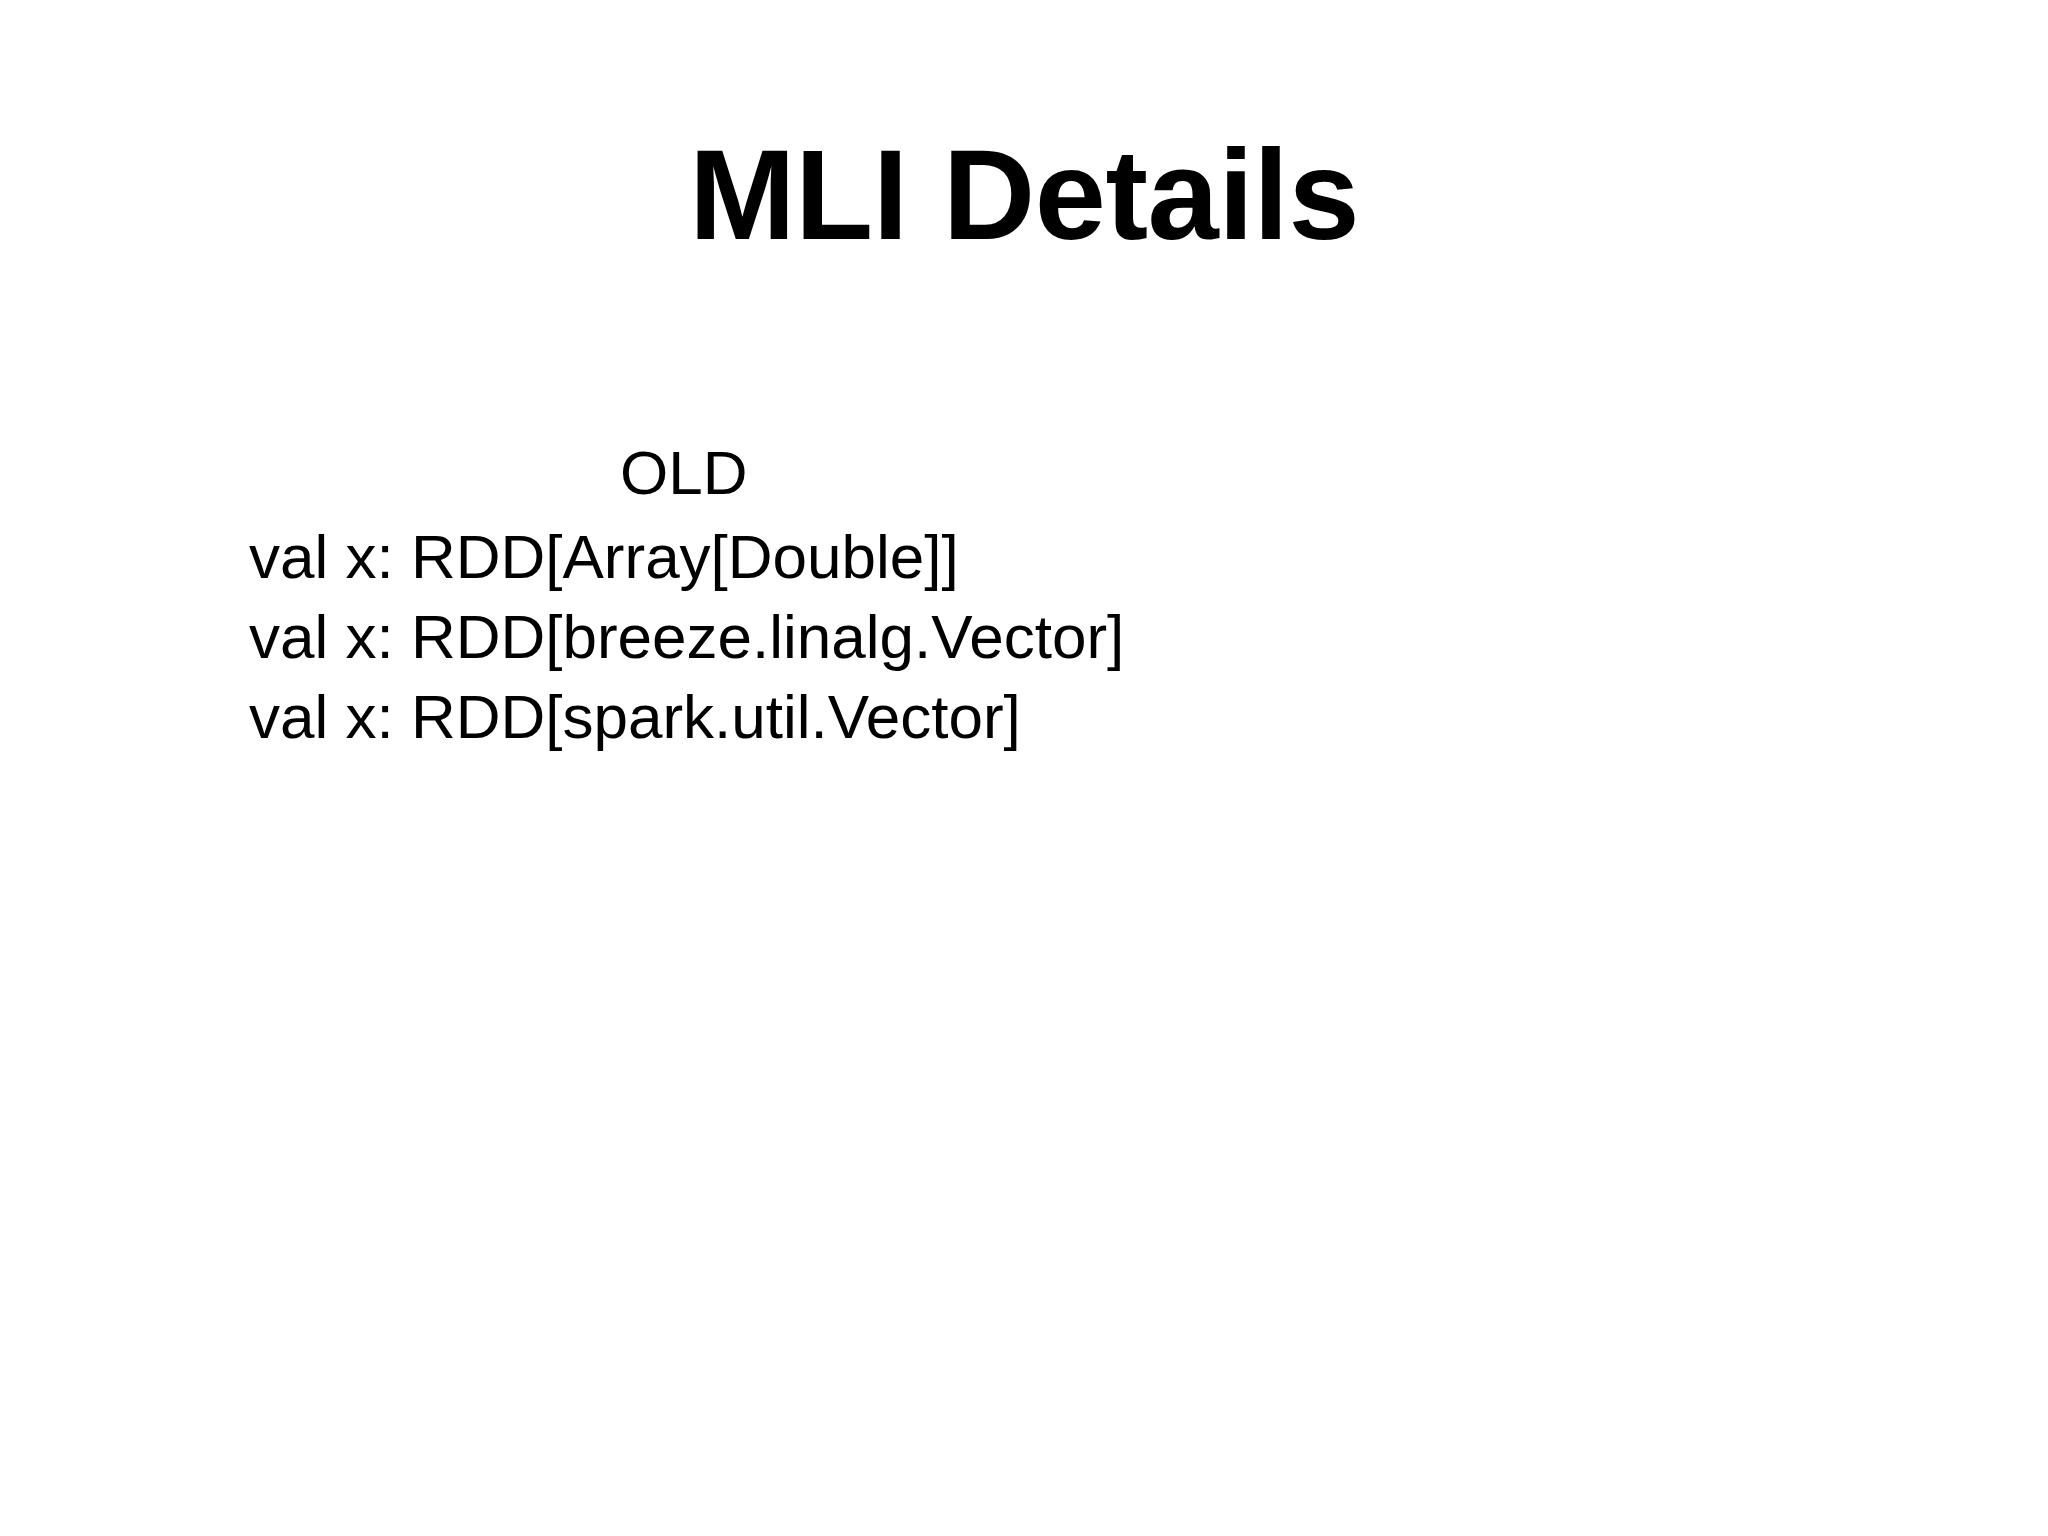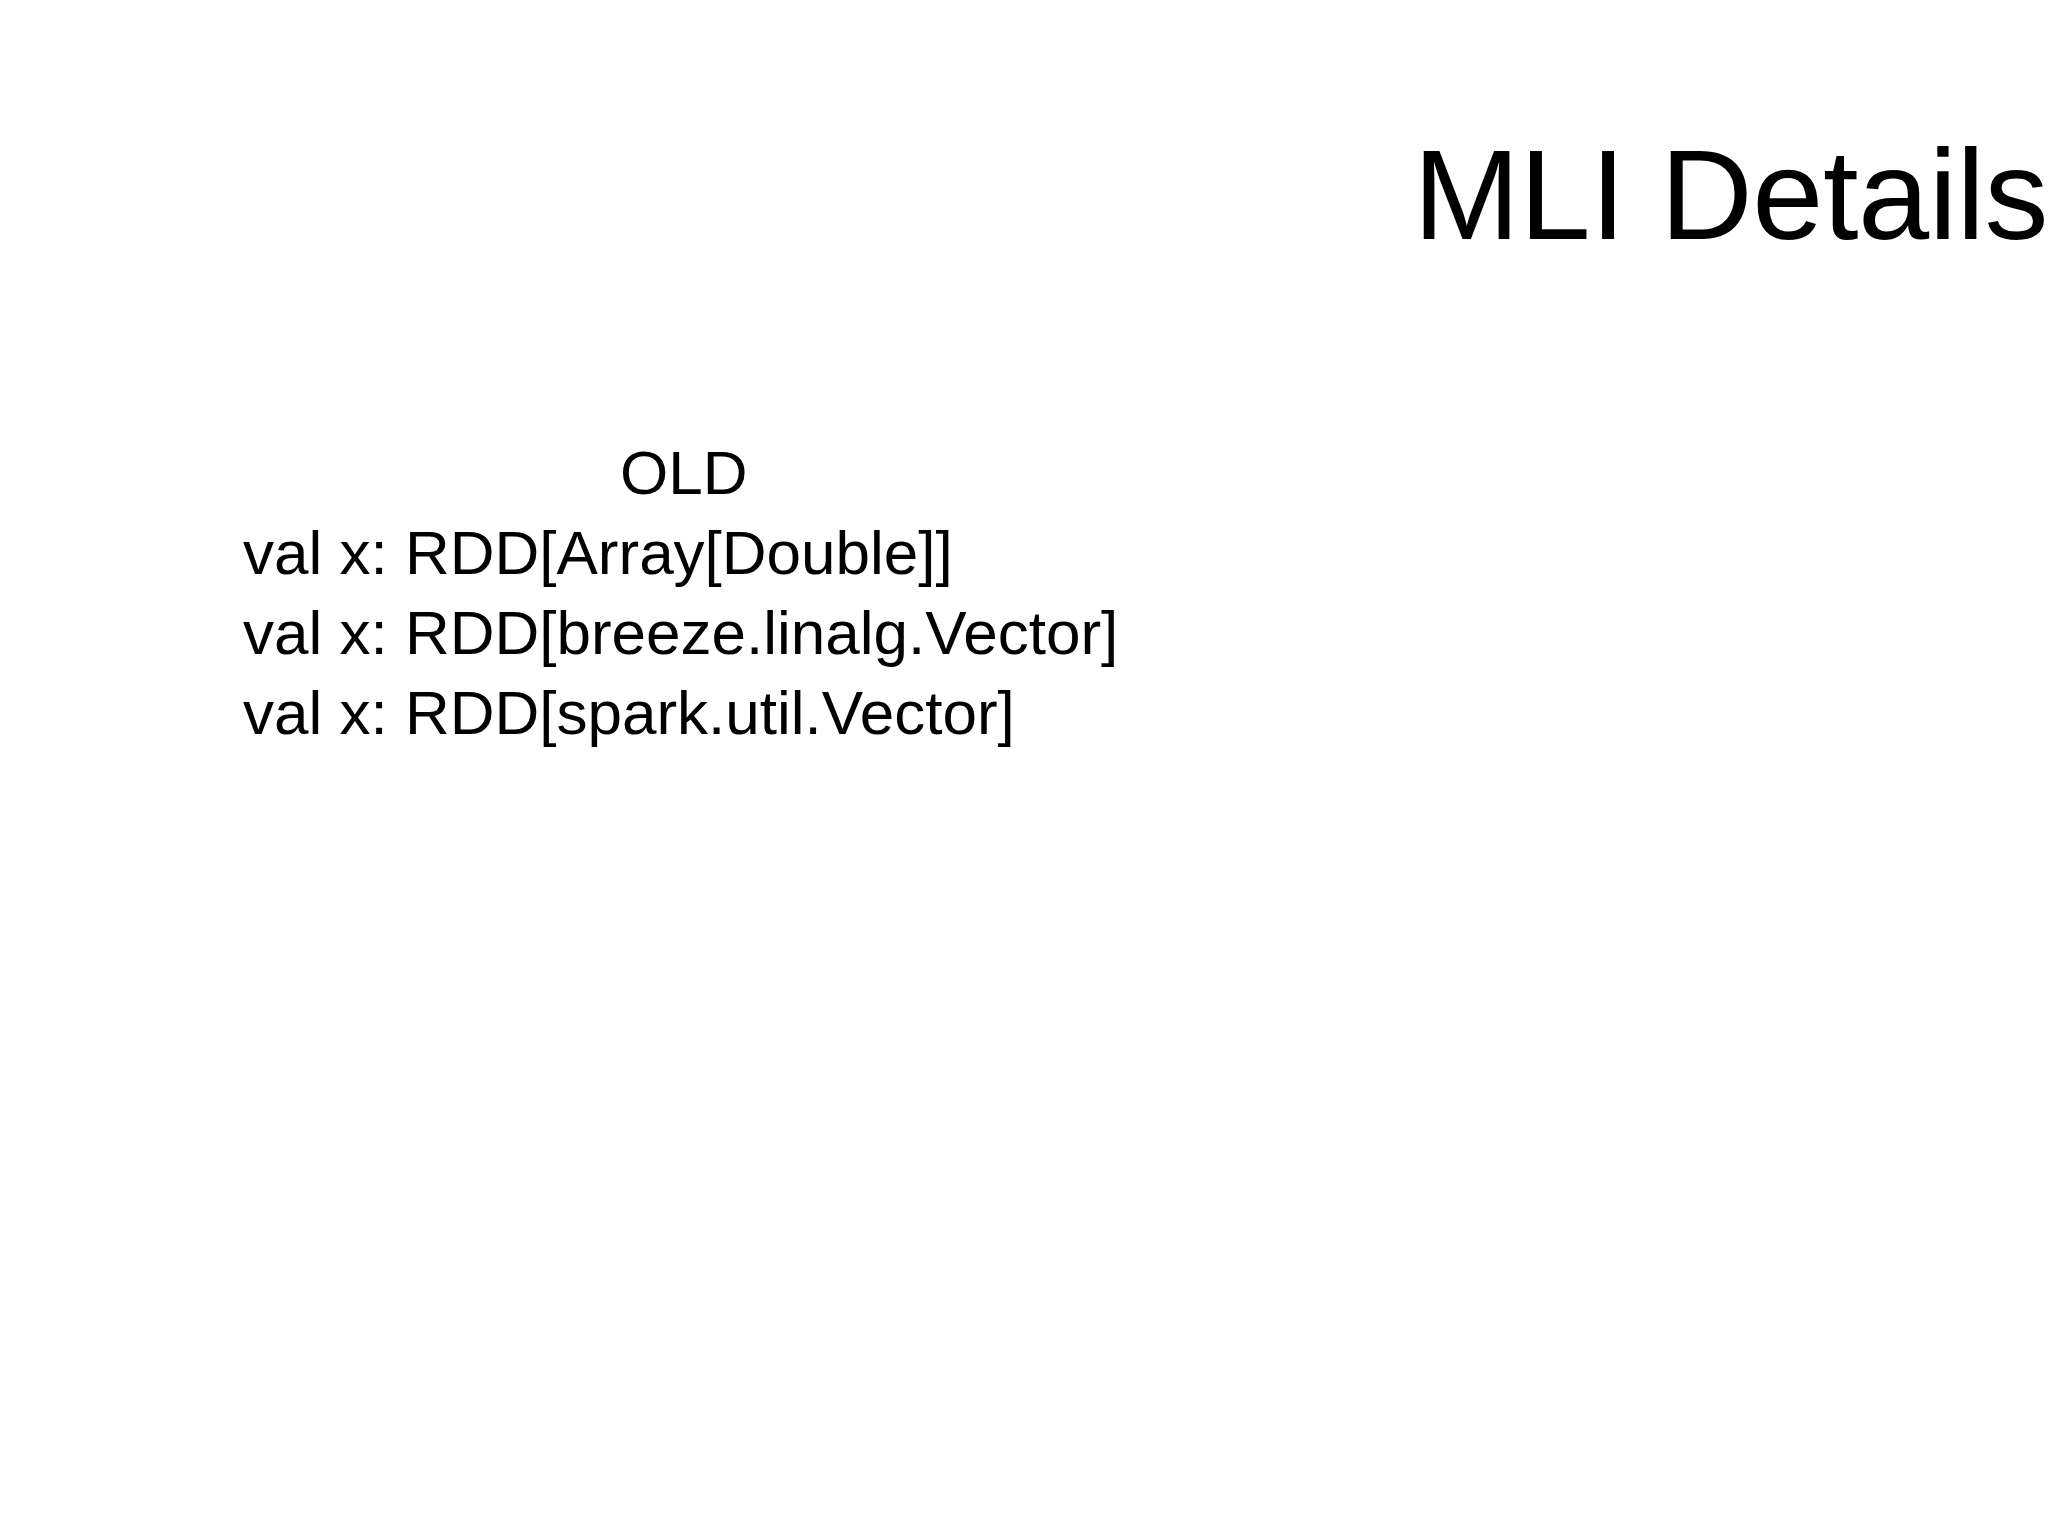--- a/index.html
+++ b/index.html
@@ -24,23 +24,23 @@
     height: 1536px;
     background: #FFFFFF;
   }
 
   
   .slide-title {
     position: absolute;
     left: 0;
     top: 45px;
     width: 2048px;
-    text-align: right;
+    text-align: center;
     font-size: 128px;
-    font-weight: 400;
+    font-weight: 700;
     line-height: 1.0;
     letter-spacing: -0.5px;
     color: #000000;
     white-space: nowrap;
   }
 
   
   .body-block {
     position: absolute;
     left: 237px;
@@ -52,21 +52,21 @@
     font-size: 62px;
     font-weight: normal;
     line-height: 1.05;
     color: #000000;
     margin: 0 0 8px 0;
     padding-left: 383px;  
     white-space: nowrap;
   }
 
   .code-lines {
-    margin: 6px;
+    margin: 12px;
     padding: 0;
     list-style: none;
   }
 
   .code-line {
     font-size: 62px;
     font-weight: 400;
     line-height: 1.29;
     color: #000000;
     white-space: pre;

